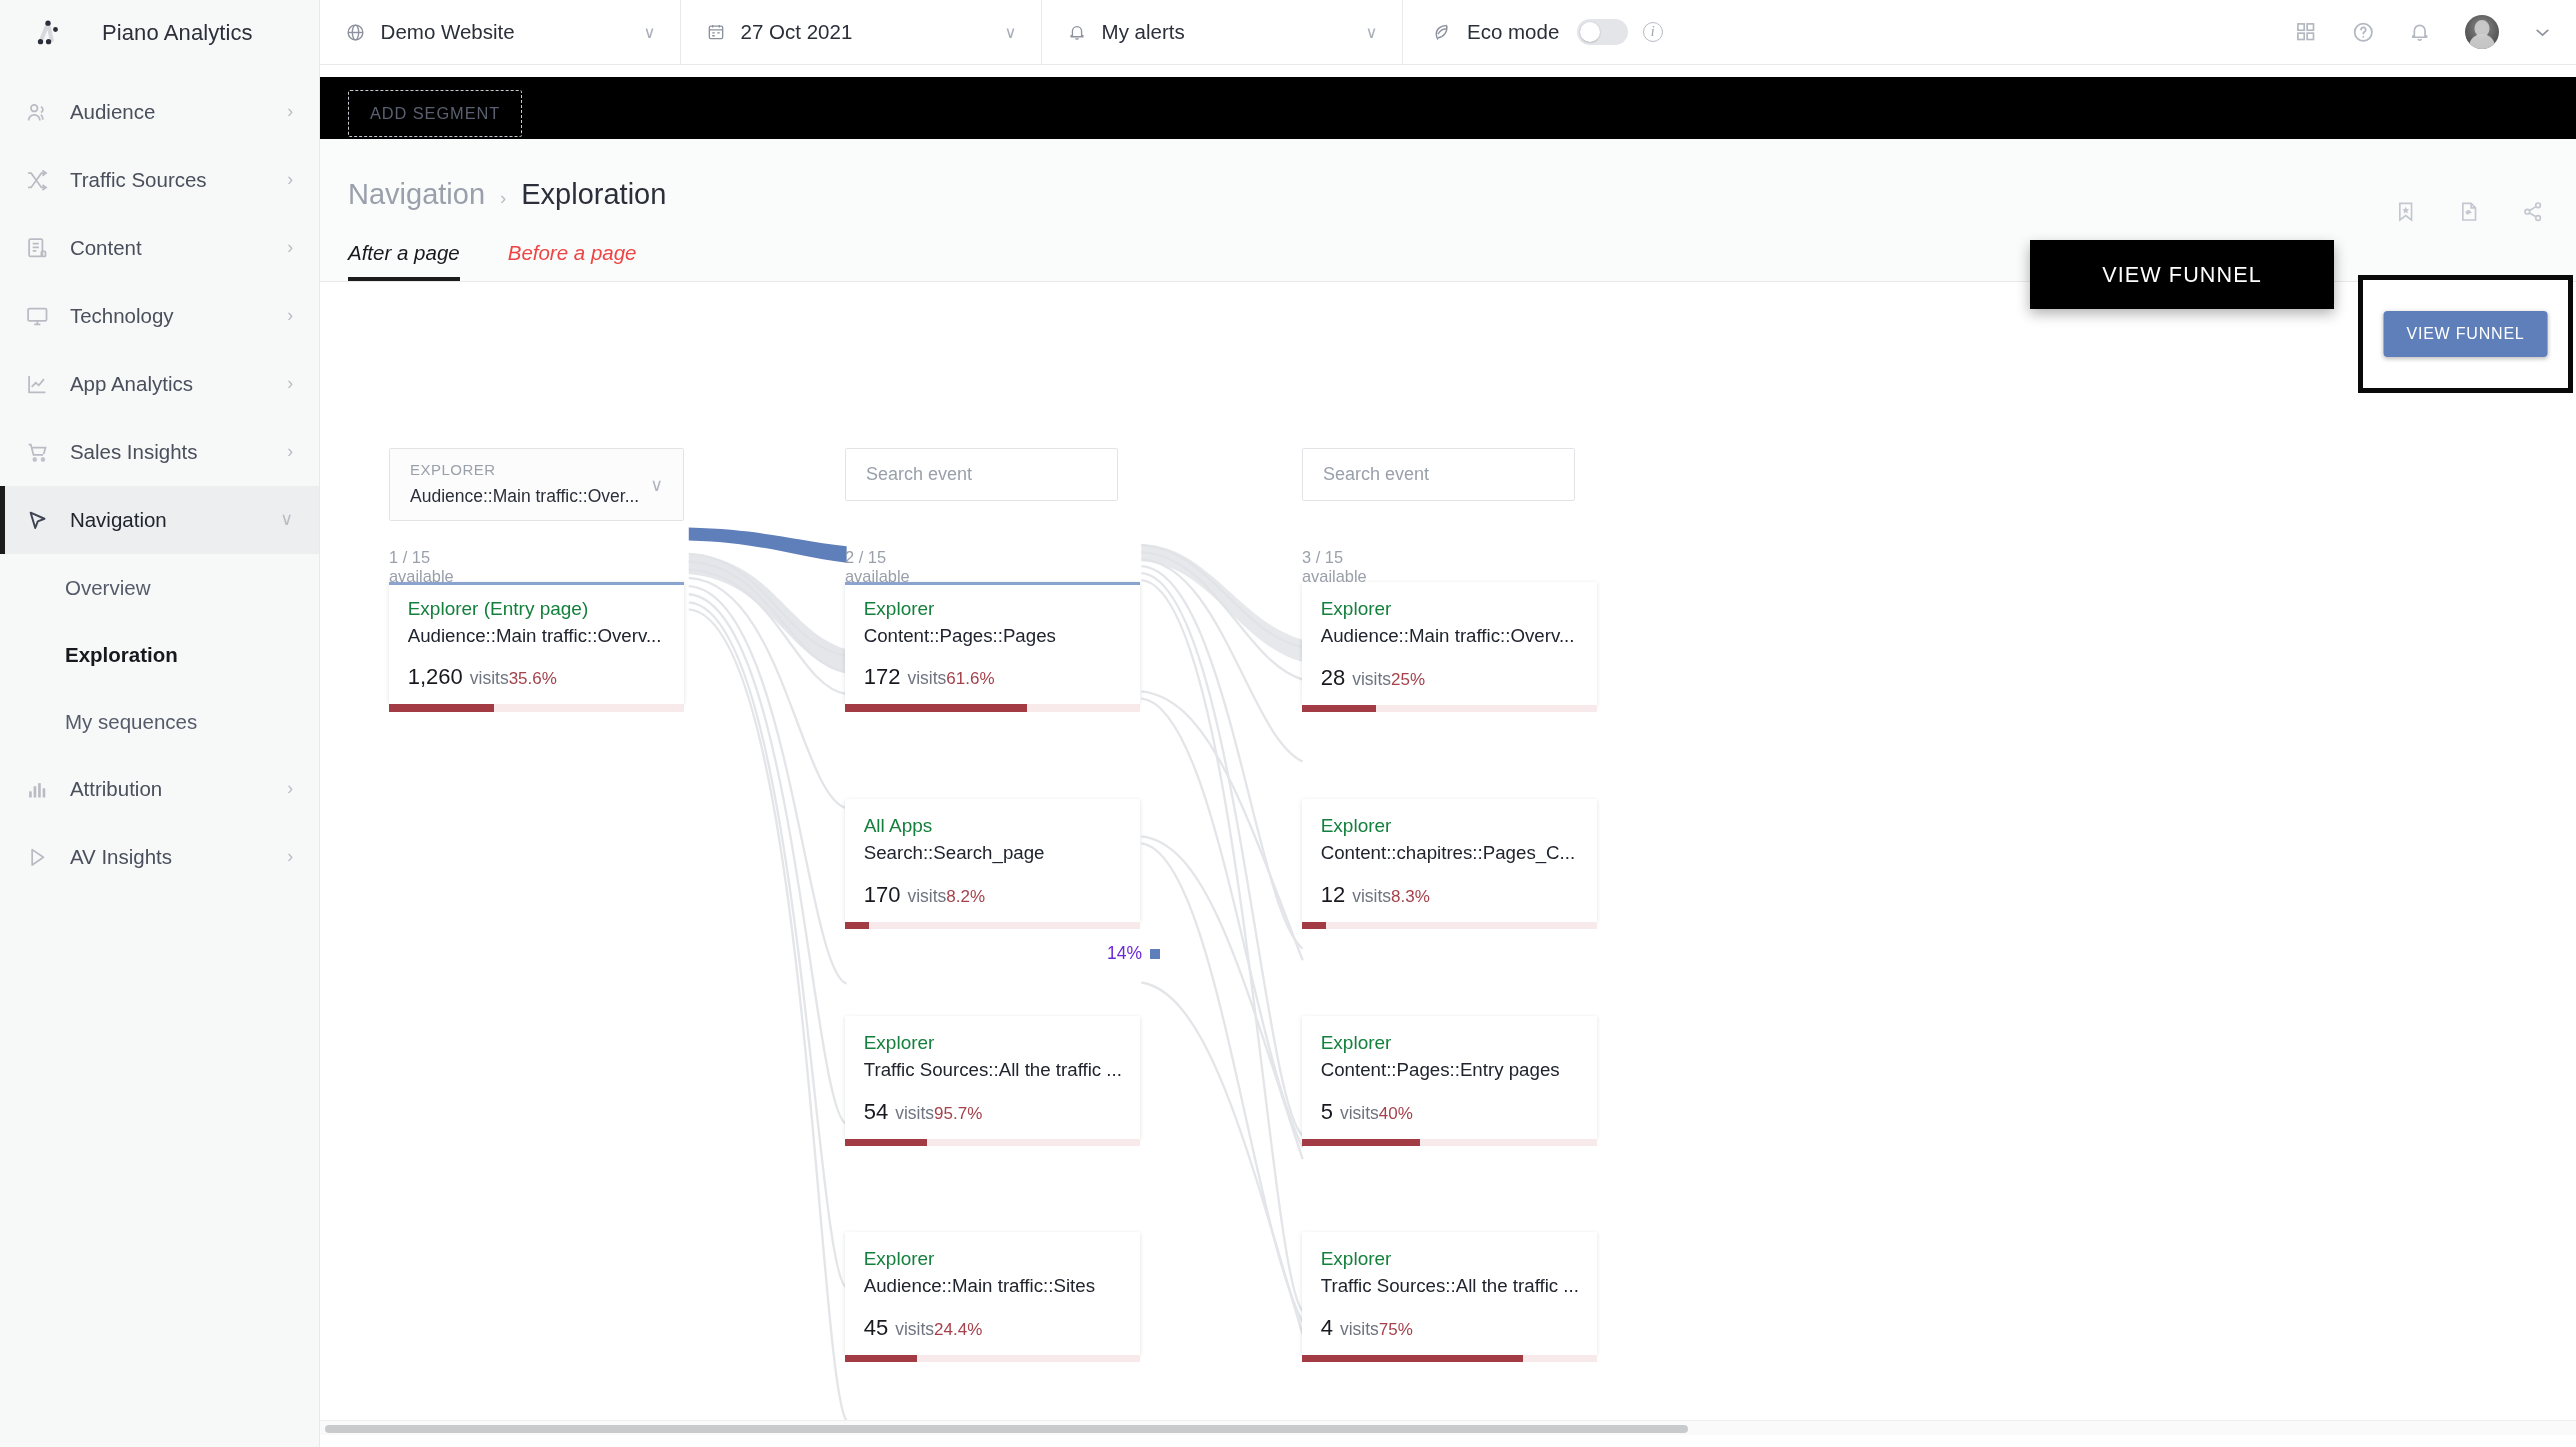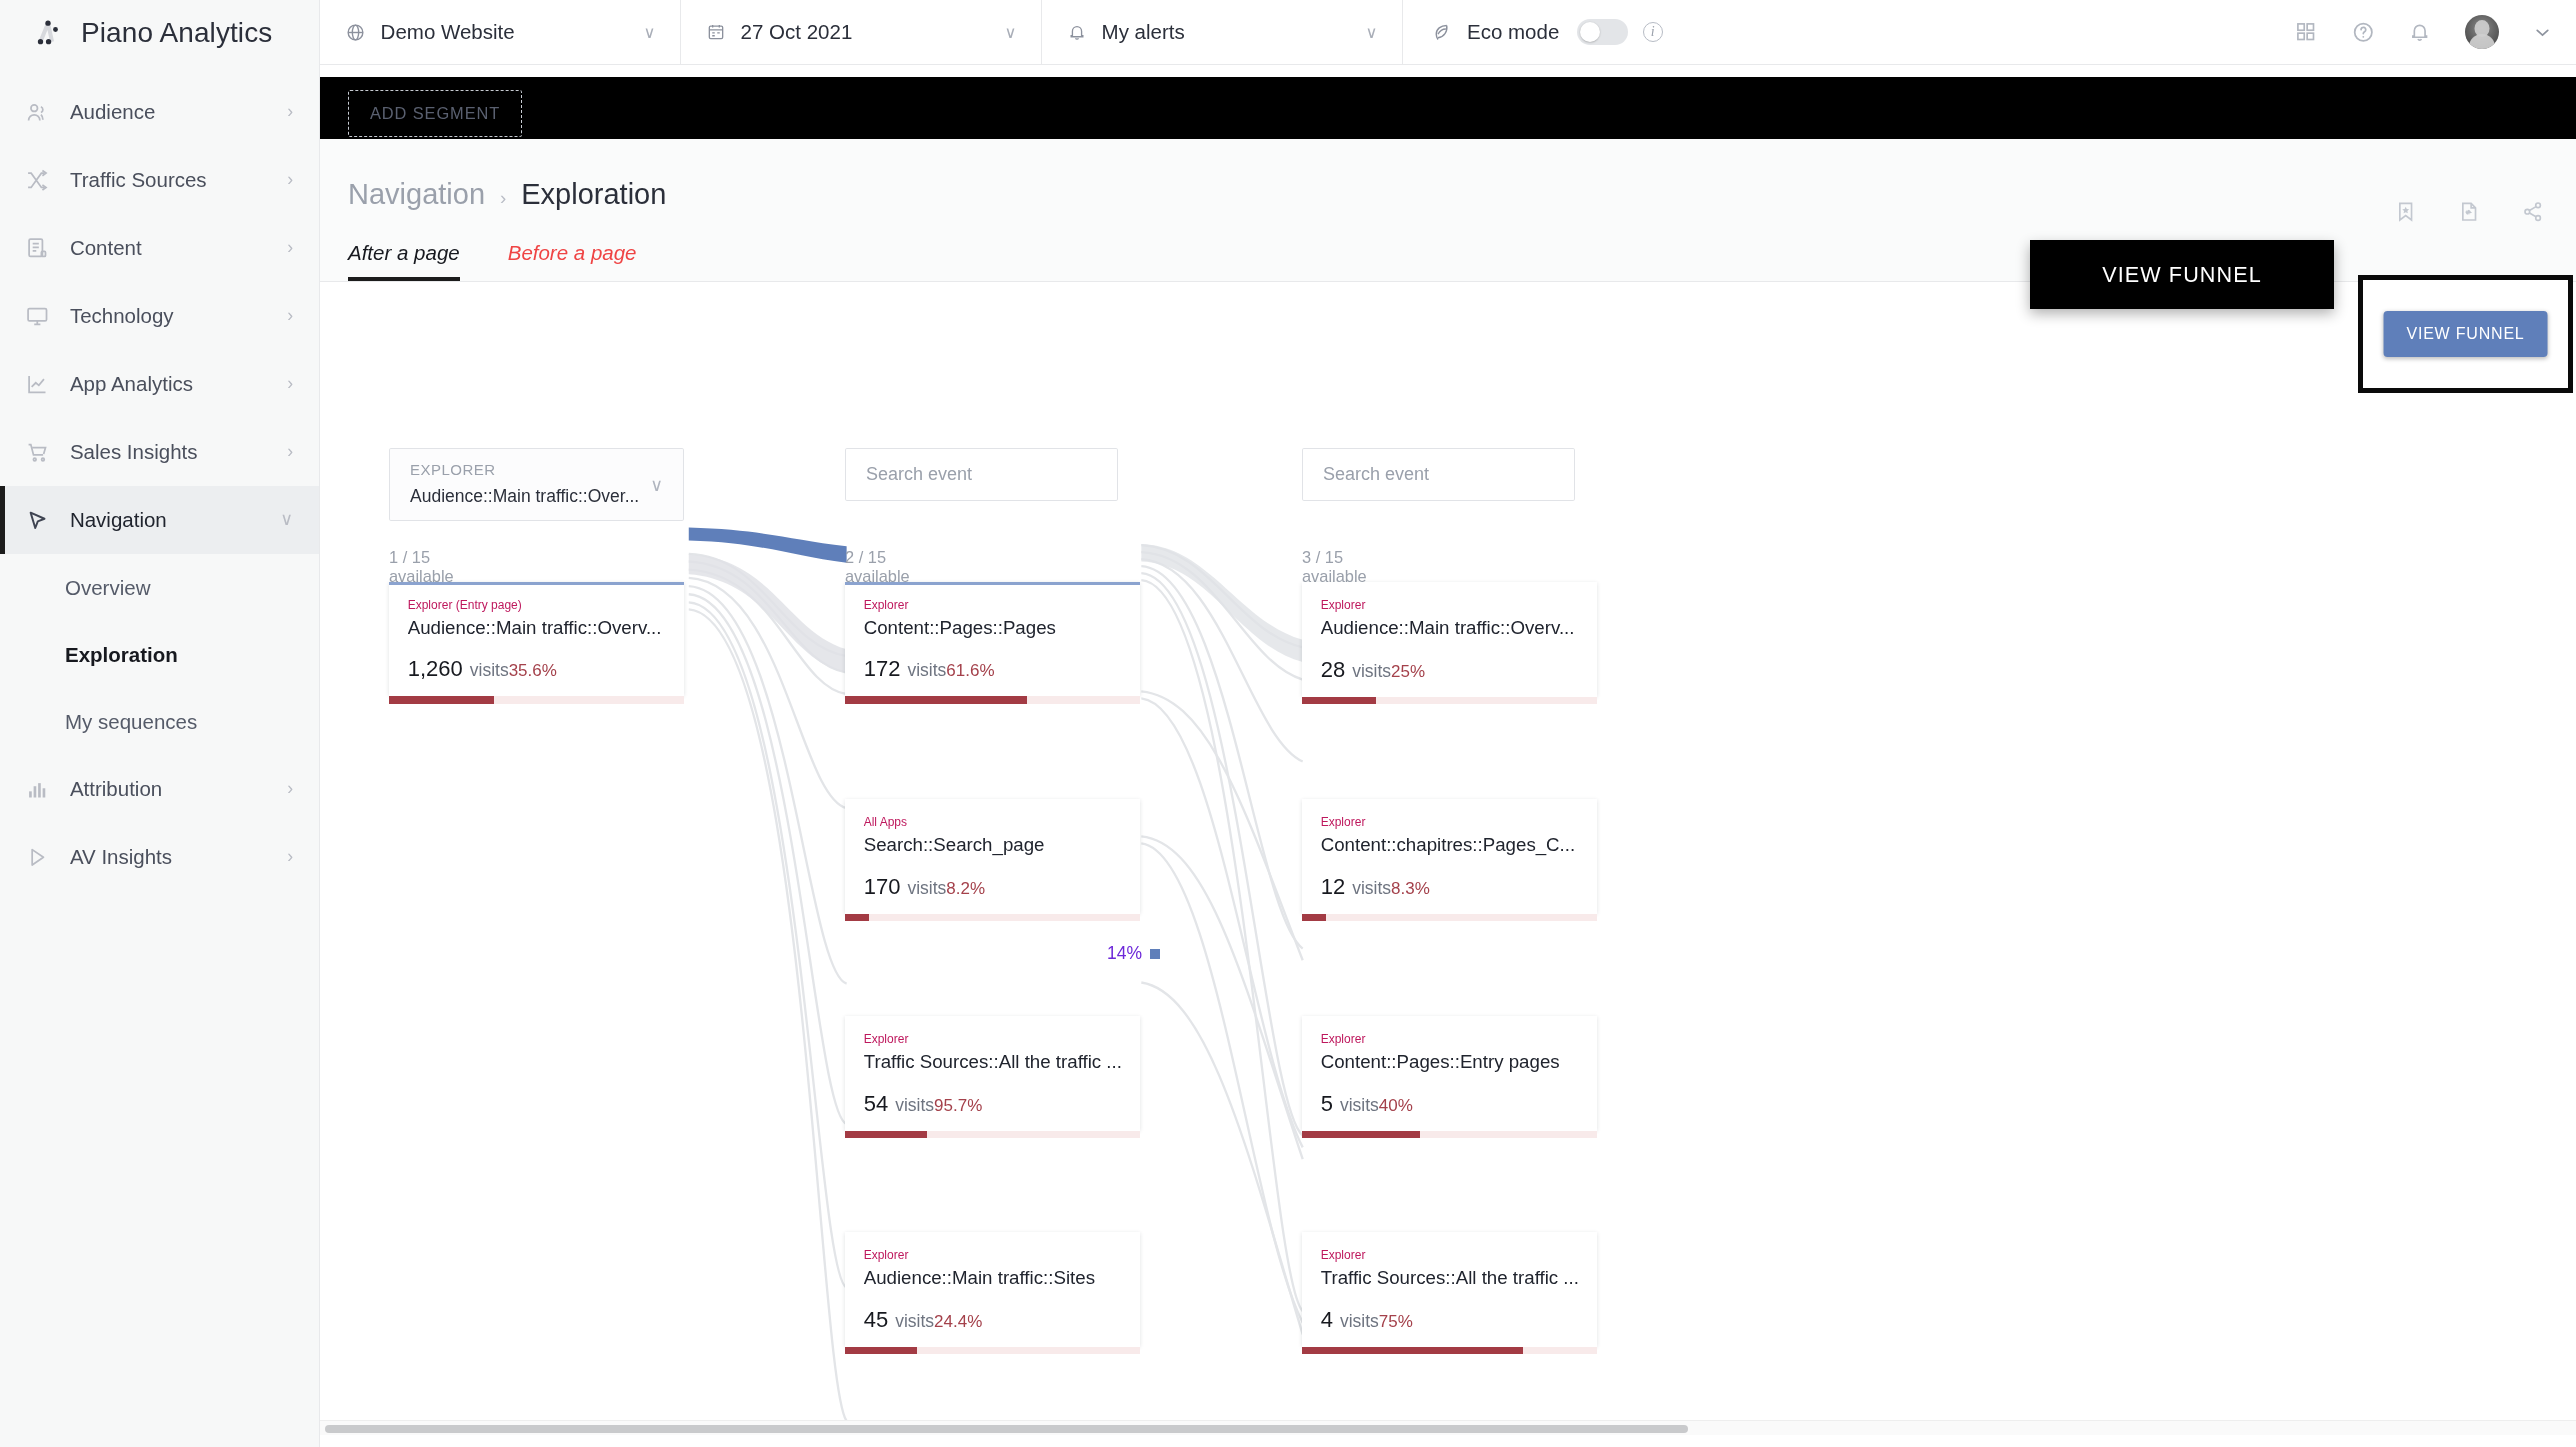--- a/index.html
+++ b/index.html
@@ -17,22 +17,22 @@
     width: 320px; height: 1447px;
     background: #f7f8f8;
     border-right: 0.6px solid #e8e9eb;
   }
   .brand {
     display: flex; align-items: center;
     height: 65px; padding-left: 33px;
   }
   .brand-logo { width: 30px; height: 30px; position: relative; }
   .brand-name {
-    margin-left: 18px;
-    font-size: 28px; color: #2b2f3a; letter-spacing: 0.1px;
+    margin-left: 39px;
+    font-size: 22px; color: #2b2f3a; letter-spacing: 0.1px;
   }
   .nav-list { padding-top: 13px; }
   .nav-item {
     position: relative;
     display: flex; align-items: center;
     height: 68px; padding-left: 20.5px; padding-right: 26px;
     cursor: pointer;
   }
   .nav-item .ico {
     width: 33px; height: 33px;
@@ -263,21 +263,21 @@
 
   .card {
     position: absolute;
     width: 295px;
     background: #fff;
     box-shadow: 0 1.2px 4.1px rgba(30,35,50,.14);
     padding: 16.4px 18.7px 14px 18.7px;
     cursor: pointer;
   }
   .card.highlight { border-top: 3.5px solid #8ba3cf; padding-top: 13px; }
-  .card .c-sub { font-size: 12px; color: #be185d; margin-bottom: 4.7px; }
+  .card .c-sub { font-size: 19px; color: #15803d; margin-bottom: 4.7px; }
   .card .c-title {
     font-size: 18.7px; color: #20242e; margin-bottom: 17.5px;
     white-space: nowrap; overflow: hidden;
   }
   .card .c-row {
     display: flex; align-items: baseline; 
   }
   .card .c-visits { font-size: 22px; color: #17191f; }
   .card .c-visits .u { font-size: 17.5px; color: #6e7480; margin-left: 7px; }
   .card .c-pct { font-size: 17px; color: #a4414b; }

